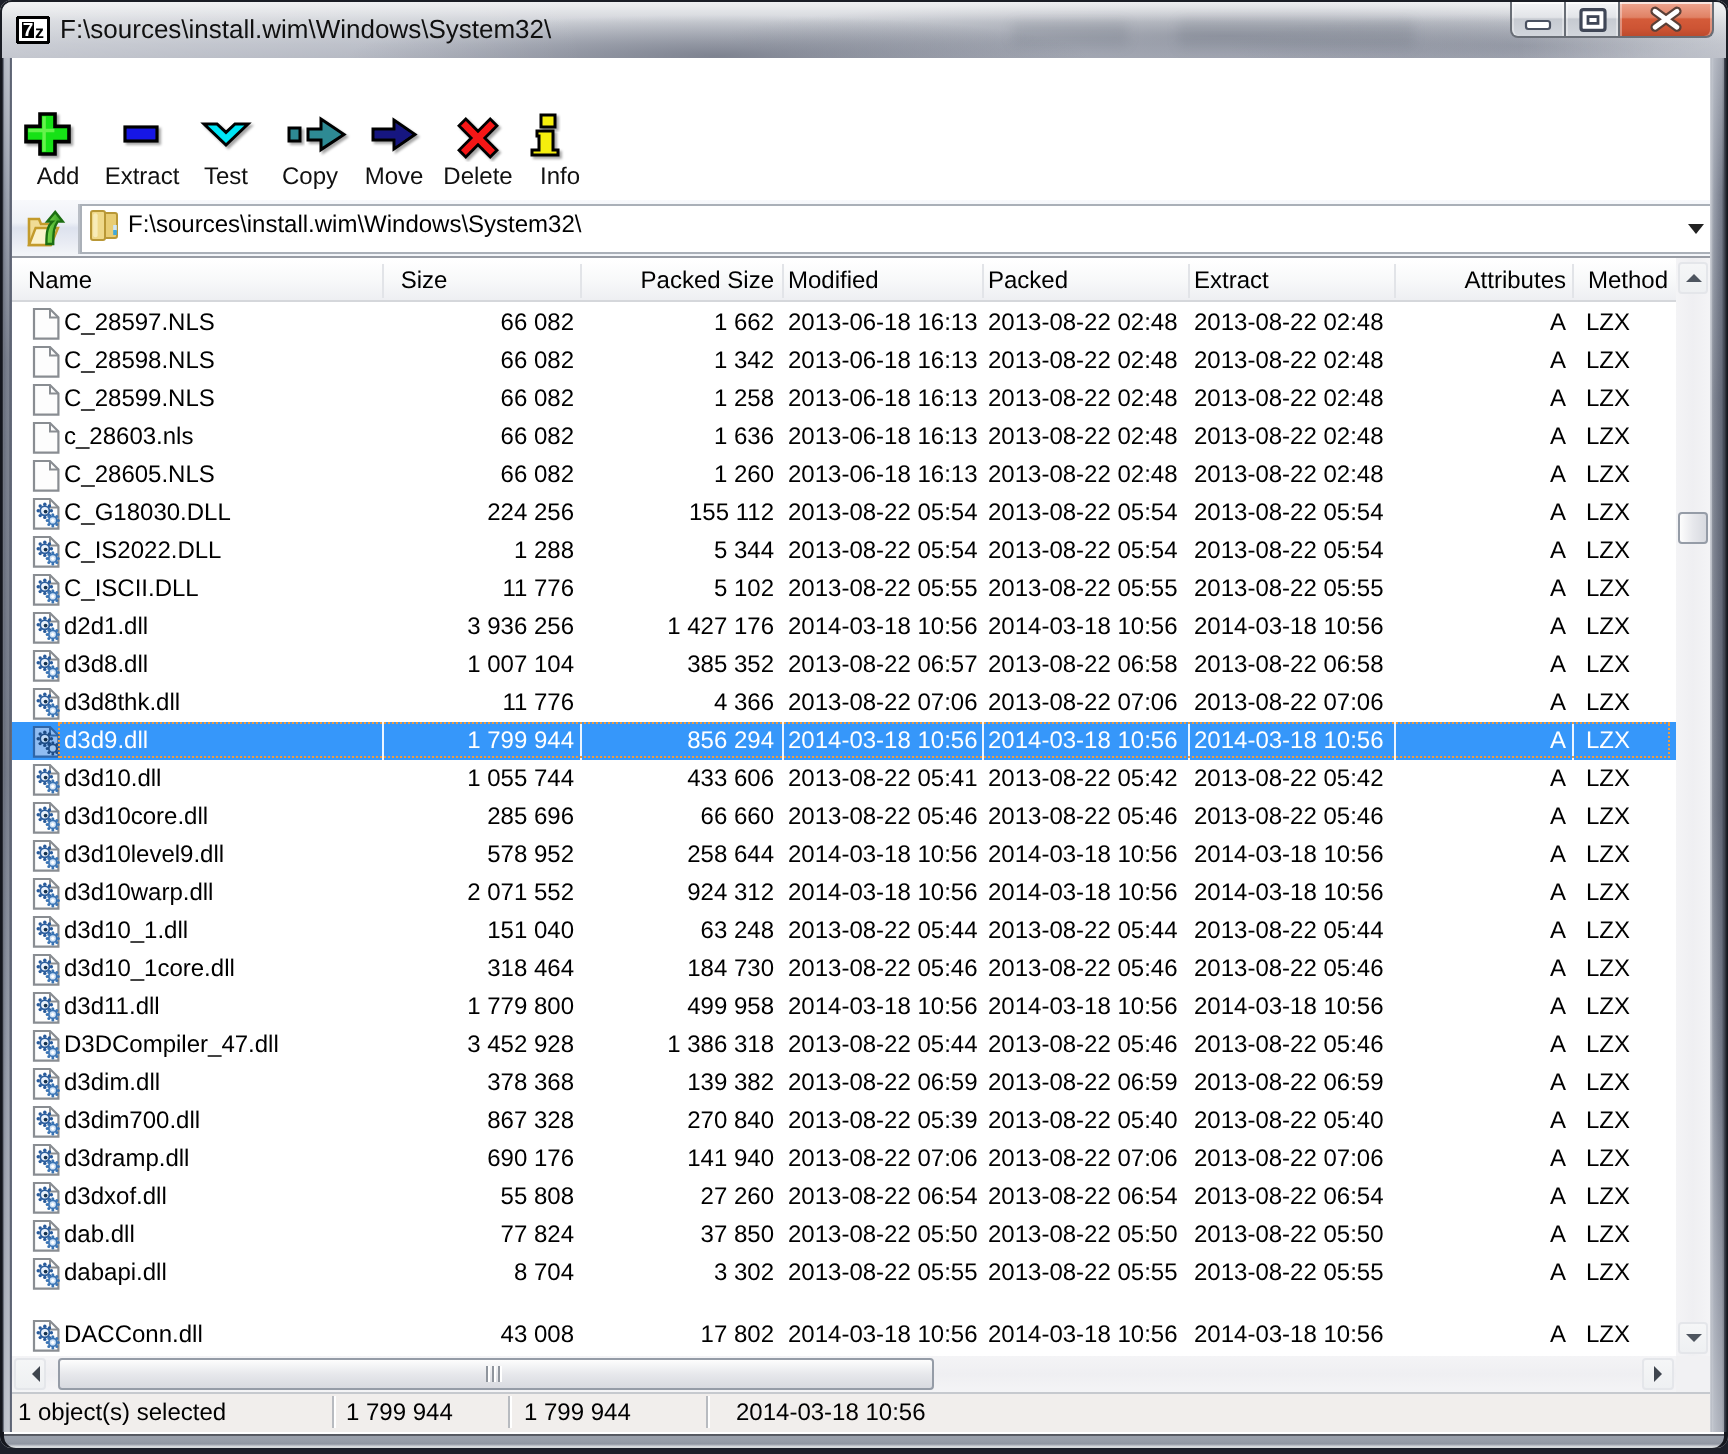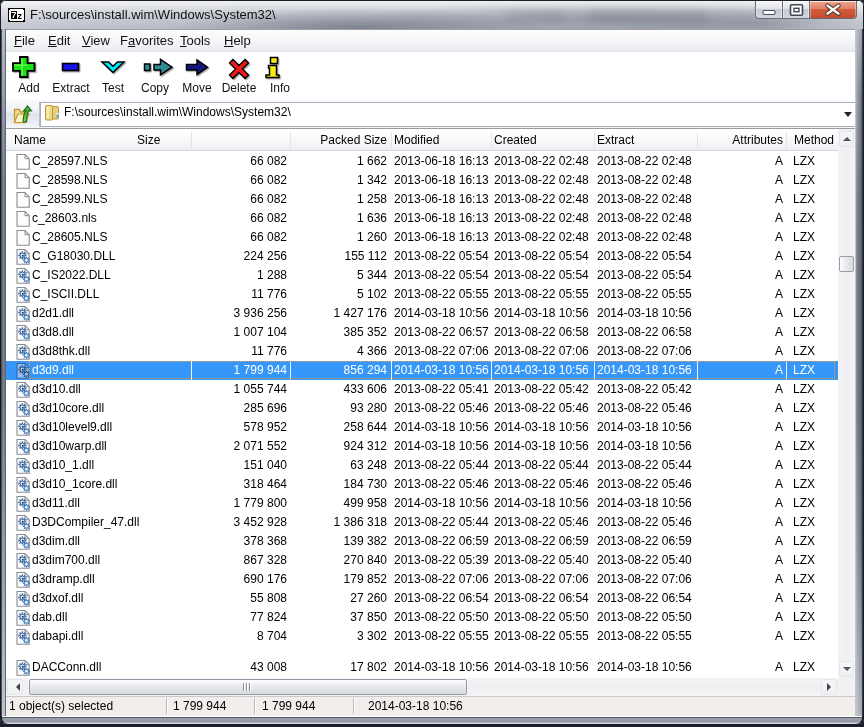--- a/index.html
+++ b/index.html
@@ -167,28 +167,20 @@
       <path d="M72.5,4.6 l11,8 M83.5,4.6 l-11,8"></path>
     </g>
 </svg>
 
 <div class="abs" id="bleft"></div>
 <div class="abs" id="bleft2"></div>
 <div class="abs" id="bright"></div>
 <div class="abs" id="bright2"></div>
 <div class="abs" id="bbottom"></div>
 <div class="abs" id="client">
- <div class="abs" id="menubar">
-      <span class="abs menu" style="left:8px"><u>F</u>ile</span>
-      <span class="abs menu" style="left:42px"><u>E</u>dit</span>
-      <span class="abs menu" style="left:76px"><u>V</u>iew</span>
-      <span class="abs menu" style="left:114px">F<u>a</u>vorites</span>
-      <span class="abs menu" style="left:174px"><u>T</u>ools</span>
-      <span class="abs menu" style="left:218px"><u>H</u>elp</span>
-    </div>
  <div class="abs" id="toolbar">
       <svg width="0" height="0" style="position:absolute">
         <defs>
           <filter id="ds" x="-30%" y="-30%" width="170%" height="170%">
             <feDropShadow dx="1.2" dy="1.2" stdDeviation="0.6" flood-color="#000" flood-opacity="0.35"></feDropShadow>
           </filter>
         </defs>
       </svg>
       <svg class="abs ticon" style="left:2px" width="42" height="26" viewBox="0 0 42 26">
         <path d="M12,2 h7.5 v6.2 h7 v7.6 h-7 v6.2 h-7.5 v-6.2 h-7 v-7.6 h7 z" fill="#14e214" stroke="#000" stroke-width="1.8" filter="url(#ds)"></path>
@@ -246,24 +238,24 @@
  </div>
  <div class="abs" id="header">
       <div class="abs hsep" style="left:185px"></div>
       <div class="abs hsep" style="left:284px"></div>
       <div class="abs hsep" style="left:385px"></div>
       <div class="abs hsep" style="left:485px"></div>
       <div class="abs hsep" style="left:588px"></div>
       <div class="abs hsep" style="left:691px"></div>
       <div class="abs hsep" style="left:780px"></div>
       <span class="abs hc" style="left:8px">Name</span>
-      <span class="abs hc" style="left:131px;width:150px;text-align:left">Size</span>
+      <span class="abs hc" style="left:131px;width:150px;text-align:center">Size</span>
       <span class="abs hc" style="left:231px;width:150px;text-align:right">Packed Size</span>
       <span class="abs hc" style="left:388px">Modified</span>
-      <span class="abs hc" style="left:488px">Created</span>
+      <span class="abs hc" style="left:488px">Packed</span>
       <span class="abs hc" style="left:591px">Extract</span>
       <span class="abs hc" style="left:627px;width:150px;text-align:right">Attributes</span>
       <span class="abs hc" style="left:788px">Method</span>
     </div>
  <div class="abs" id="list">
       <div class="row" style="top:0px">
         <svg class="abs" style="left:10px;top:1px" width="15" height="18" viewBox="0 0 15 18">
           <use href="#i-nls"></use>
         </svg>
         <span style="left:26px">C_28597.NLS</span>
@@ -438,21 +430,21 @@
         <span style="left:591px">2013-08-22 05:42</span>
         <span class="r-num" style="left:745px;width:32px">A</span>
         <span style="left:787px">LZX</span>
       </div>
       <div class="row" style="top:247px">
         <svg class="abs" style="left:10px;top:1px" width="15" height="18" viewBox="0 0 15 18">
           <use href="#i-dll"></use>
         </svg>
         <span style="left:26px">d3d10core.dll</span>
         <span class="r-num" style="left:159px;width:122px">285 696</span>
-        <span class="r-num" style="left:259px;width:122px">93 280</span>
+        <span class="r-num" style="left:259px;width:122px">66 660</span>
         <span style="left:388px">2013-08-22 05:46</span>
         <span style="left:488px">2013-08-22 05:46</span>
         <span style="left:591px">2013-08-22 05:46</span>
         <span class="r-num" style="left:745px;width:32px">A</span>
         <span style="left:787px">LZX</span>
       </div>
       <div class="row" style="top:266px">
         <svg class="abs" style="left:10px;top:1px" width="15" height="18" viewBox="0 0 15 18">
           <use href="#i-dll"></use>
         </svg>
@@ -555,21 +547,21 @@
         <span style="left:591px">2013-08-22 05:40</span>
         <span class="r-num" style="left:745px;width:32px">A</span>
         <span style="left:787px">LZX</span>
       </div>
       <div class="row" style="top:418px">
         <svg class="abs" style="left:10px;top:1px" width="15" height="18" viewBox="0 0 15 18">
           <use href="#i-dll"></use>
         </svg>
         <span style="left:26px">d3dramp.dll</span>
         <span class="r-num" style="left:159px;width:122px">690 176</span>
-        <span class="r-num" style="left:259px;width:122px">179 852</span>
+        <span class="r-num" style="left:259px;width:122px">141 940</span>
         <span style="left:388px">2013-08-22 07:06</span>
         <span style="left:488px">2013-08-22 07:06</span>
         <span style="left:591px">2013-08-22 07:06</span>
         <span class="r-num" style="left:745px;width:32px">A</span>
         <span style="left:787px">LZX</span>
       </div>
       <div class="row" style="top:437px">
         <svg class="abs" style="left:10px;top:1px" width="15" height="18" viewBox="0 0 15 18">
           <use href="#i-dll"></use>
         </svg>

